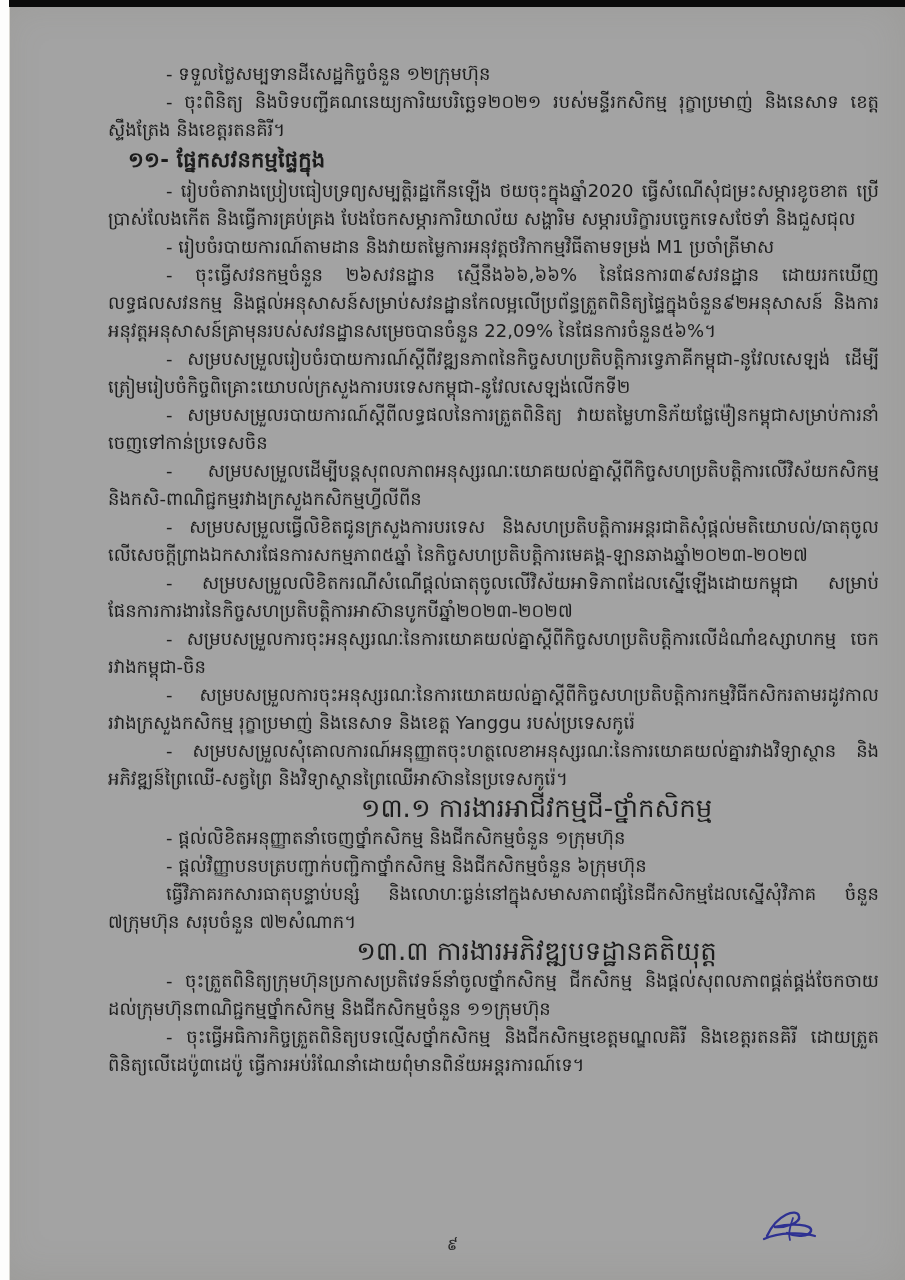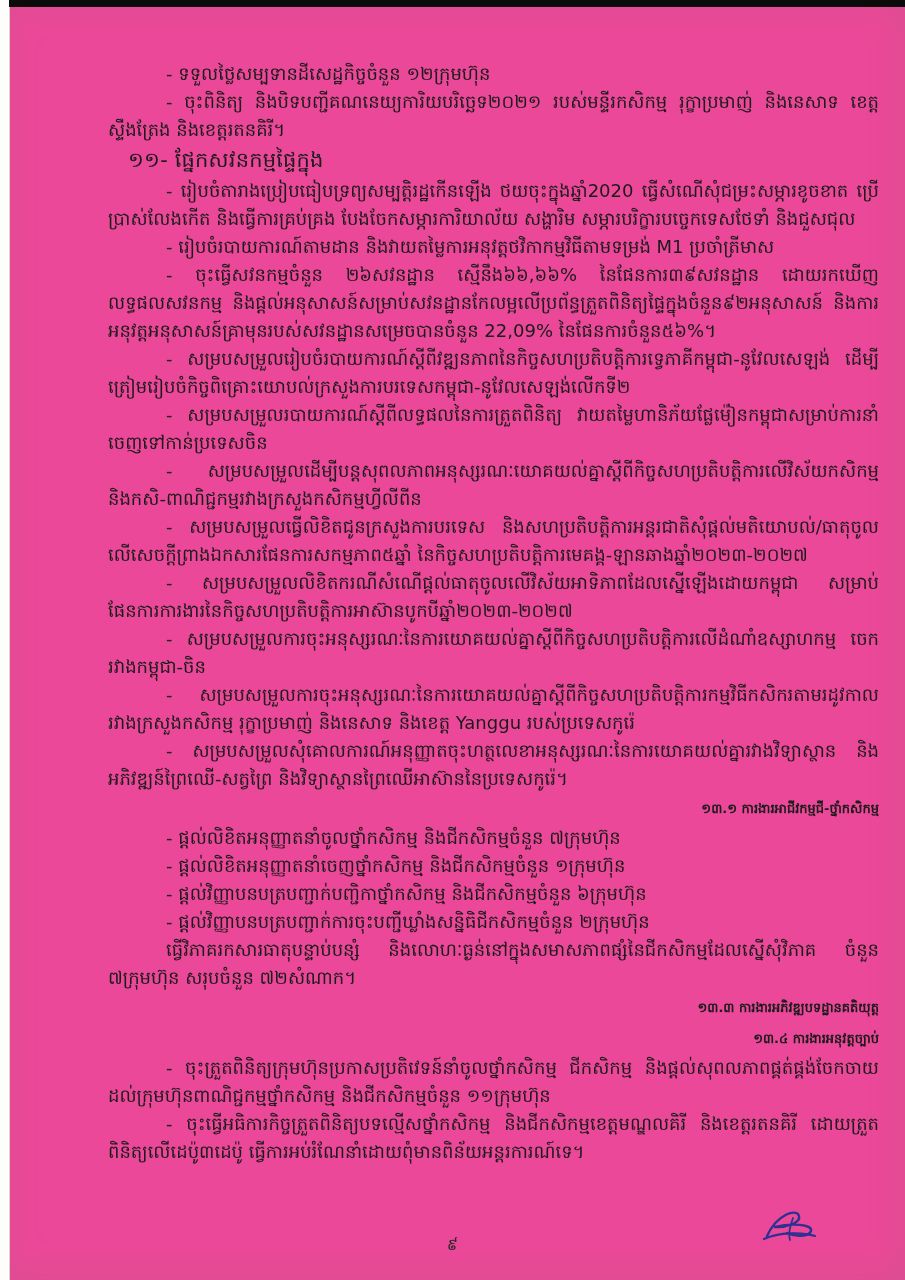--- a/index.html
+++ b/index.html
@@ -5,55 +5,55 @@
   html,body{margin:0;padding:0;}
   body{
     width:905px;height:1280px;
     background:#e9e8e3;
     font-family:"DejaVu Sans", sans-serif;
     overflow:hidden;
     position:relative;
   }
   .page{
     position:absolute;inset:0;
-    background:#ec4899;
+    background:#a3a3a3;
     box-shadow:inset 0 0 40px rgba(120,115,100,.18);
   }
   .scan-edge-left{
     position:absolute;top:0;left:0;width:9px;height:100%;
     background:#fdfdfc;border-right:1px solid #d8d6cf;
   }
   .scan-edge-top{
     position:absolute;top:0;left:9px;right:0;height:7px;
     background:#0b0b0b;
   }
   .doc-body{
     position:absolute;
     left:108px;right:26px;top:60px;
     color:#1b1b1b;
     font-size:18px;
     line-height:28px;
   }
   .blk{text-align:justify;}
   .bullet,.paragraph{text-indent:58px;}
   .heading{
-    font-weight:normal;
+    font-weight:bold;
     font-size:21px;
     line-height:33px;
     margin-left:20px;
     text-align:left;
     text-indent:0;
     letter-spacing:.2px;
   }
   .subheading{
-    font-weight:bold;
-    font-size:13px;
+    font-weight:normal;
+    font-size:26px;
     line-height:31px;
     margin-left:86px;
-    text-align:right;
+    text-align:center;
     text-indent:0;
   }
   .page-number{
     position:absolute;
     left:0;right:0;bottom:22px;
     text-align:center;
     font-size:16px;
     color:#2a2a2a;
   }
   .signature{
@@ -79,27 +79,24 @@
       <div class="blk bullet">- ចុះធ្វើសវនកម្មចំនួន ២៦សវនដ្ឋាន ស្មើនឹង៦៦,៦៦% នៃផែនការ៣៩សវនដ្ឋាន ដោយរកឃើញលទ្ធផលសវនកម្ម និងផ្តល់អនុសាសន៍សម្រាប់សវនដ្ឋានកែលម្អលើប្រព័ន្ធត្រួតពិនិត្យផ្ទៃក្នុងចំនួន៩២អនុសាសន៍ និងការអនុវត្តអនុសាសន៍គ្រាមុនរបស់សវនដ្ឋានសម្រេចបានចំនួន 22,09% នៃផែនការចំនួន៥៦%។</div>
       <div class="blk bullet">- សម្របសម្រួលរៀបចំរបាយការណ៍ស្តីពីវឌ្ឍនភាពនៃកិច្ចសហប្រតិបត្តិការទ្វេភាគីកម្ពុជា-នូវែលសេឡង់ ដើម្បីត្រៀមរៀបចំកិច្ចពិគ្រោះយោបល់ក្រសួងការបរទេសកម្ពុជា-នូវែលសេឡង់លើកទី២</div>
       <div class="blk bullet">- សម្របសម្រួលរបាយការណ៍ស្តីពីលទ្ធផលនៃការត្រួតពិនិត្យ វាយតម្លៃហានិភ័យផ្លែម៉ៀនកម្ពុជាសម្រាប់ការនាំចេញទៅកាន់ប្រទេសចិន</div>
       <div class="blk bullet">- សម្របសម្រួលដើម្បីបន្តសុពលភាពអនុស្សរណៈយោគយល់គ្នាស្តីពីកិច្ចសហប្រតិបត្តិការលើវិស័យកសិកម្ម និងកសិ-ពាណិជ្ជកម្មរវាងក្រសួងកសិកម្មហ្វីលីពីន</div>
       <div class="blk bullet">- សម្របសម្រួលធ្វើលិខិតជូនក្រសួងការបរទេស និងសហប្រតិបត្តិការអន្តរជាតិសុំផ្តល់មតិយោបល់/ធាតុចូល លើសេចក្តីព្រាងឯកសារផែនការសកម្មភាព៥ឆ្នាំ នៃកិច្ចសហប្រតិបត្តិការមេគង្គ-ឡានឆាងឆ្នាំ២០២៣-២០២៧</div>
       <div class="blk bullet">- សម្របសម្រួលលិខិតករណីសំណើផ្តល់ធាតុចូលលើវិស័យអាទិភាពដែលស្នើឡើងដោយកម្ពុជា សម្រាប់ផែនការការងារនៃកិច្ចសហប្រតិបត្តិការអាស៊ានបូកបីឆ្នាំ២០២៣-២០២៧</div>
       <div class="blk bullet">- សម្របសម្រួលការចុះអនុស្សរណៈនៃការយោគយល់គ្នាស្តីពីកិច្ចសហប្រតិបត្តិការលើដំណាំឧស្សាហកម្ម ចេករវាងកម្ពុជា-ចិន</div>
       <div class="blk bullet">- សម្របសម្រួលការចុះអនុស្សរណៈនៃការយោគយល់គ្នាស្តីពីកិច្ចសហប្រតិបត្តិការកម្មវិធីកសិករតាមរដូវកាល រវាងក្រសួងកសិកម្ម រុក្ខាប្រមាញ់ និងនេសាទ និងខេត្ត Yanggu របស់ប្រទេសកូរ៉េ</div>
       <div class="blk bullet">- សម្របសម្រួលសុំគោលការណ៍អនុញ្ញាតចុះហត្ថលេខាអនុស្សរណៈនៃការយោគយល់គ្នារវាងវិទ្យាស្ថាន និងអភិវឌ្ឍន៍ព្រៃឈើ-សត្វព្រៃ និងវិទ្យាស្ថានព្រៃឈើអាស៊ាននៃប្រទេសកូរ៉េ។</div>
       <div class="blk subheading">១៣.១ ការងារអាជីវកម្មជី-ថ្នាំកសិកម្ម</div>
-      <div class="blk bullet">- ផ្តល់លិខិតអនុញ្ញាតនាំចូលថ្នាំកសិកម្ម និងជីកសិកម្មចំនួន ៧ក្រុមហ៊ុន</div>
       <div class="blk bullet">- ផ្តល់លិខិតអនុញ្ញាតនាំចេញថ្នាំកសិកម្ម និងជីកសិកម្មចំនួន ១ក្រុមហ៊ុន</div>
       <div class="blk bullet">- ផ្តល់វិញ្ញាបនបត្របញ្ជាក់បញ្ជិកាថ្នាំកសិកម្ម និងជីកសិកម្មចំនួន ៦ក្រុមហ៊ុន</div>
-      <div class="blk bullet">- ផ្តល់វិញ្ញាបនបត្របញ្ជាក់ការចុះបញ្ជីឃ្លាំងសន្និធិជីកសិកម្មចំនួន ២ក្រុមហ៊ុន</div>
       <div class="blk paragraph">ធ្វើវិភាគរកសារធាតុបន្ទាប់បន្សំ និងលោហៈធ្ងន់នៅក្នុងសមាសភាពផ្សំនៃជីកសិកម្មដែលស្នើសុំវិភាគ ចំនួន ៧ក្រុមហ៊ុន សរុបចំនួន ៧២សំណាក។</div>
       <div class="blk subheading">១៣.៣ ការងារអភិវឌ្ឍបទដ្ឋានគតិយុត្ត</div>
-      <div class="blk subheading">១៣.៤ ការងារអនុវត្តច្បាប់</div>
       <div class="blk bullet">- ចុះត្រួតពិនិត្យក្រុមហ៊ុនប្រកាសប្រតិវេទន៍នាំចូលថ្នាំកសិកម្ម ជីកសិកម្ម និងផ្តល់សុពលភាពផ្គត់ផ្គង់ចែកចាយ ដល់ក្រុមហ៊ុនពាណិជ្ជកម្មថ្នាំកសិកម្ម និងជីកសិកម្មចំនួន ១១ក្រុមហ៊ុន</div>
       <div class="blk bullet">- ចុះធ្វើអធិការកិច្ចត្រួតពិនិត្យបទល្មើសថ្នាំកសិកម្ម និងជីកសិកម្មខេត្តមណ្ឌលគិរី និងខេត្តរតនគិរី ដោយត្រួត ពិនិត្យលើដេប៉ូ៣ដេប៉ូ ធ្វើការអប់រំណែនាំដោយពុំមានពិន័យអន្តរការណ៍ទេ។</div>
     </div>
 
   <div class="page-number">៩</div>
 
   <div class="signature">
     <svg viewBox="0 0 64 46" xmlns="http://www.w3.org/2000/svg">
       <path d="M10 30 C 20 8, 40 2, 42 10 C 44 17, 28 22, 18 21 C 34 17, 56 18, 54 25 C 52 31, 38 31, 30 27" fill="none" stroke="#2e3192" stroke-width="2.4" stroke-linecap="round" stroke-linejoin="round"></path>
       <path d="M7 33 C 22 26, 46 26, 58 30" fill="none" stroke="#2e3192" stroke-width="2.2" stroke-linecap="round"></path>

